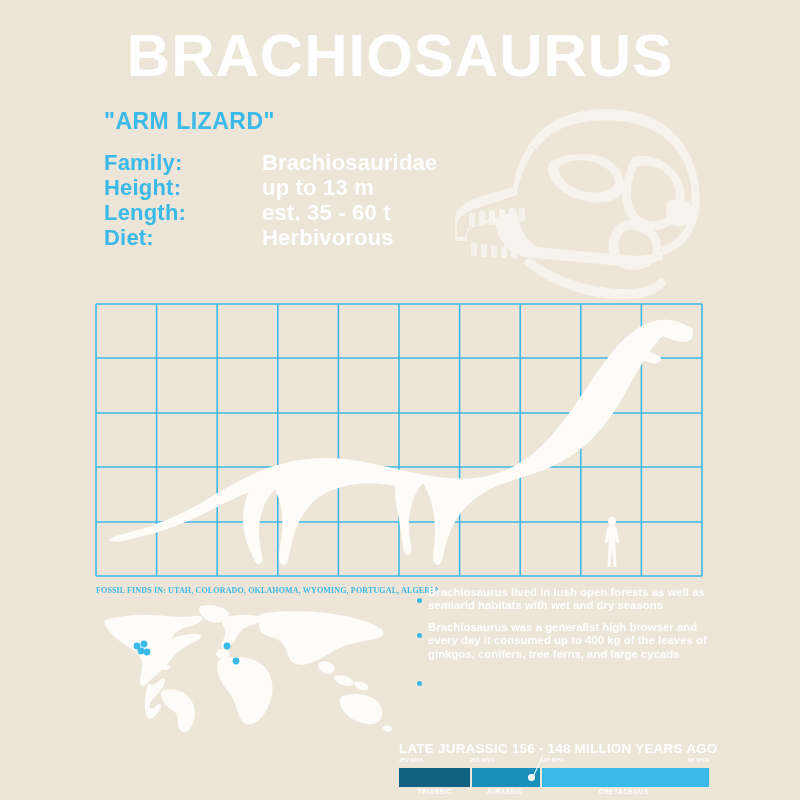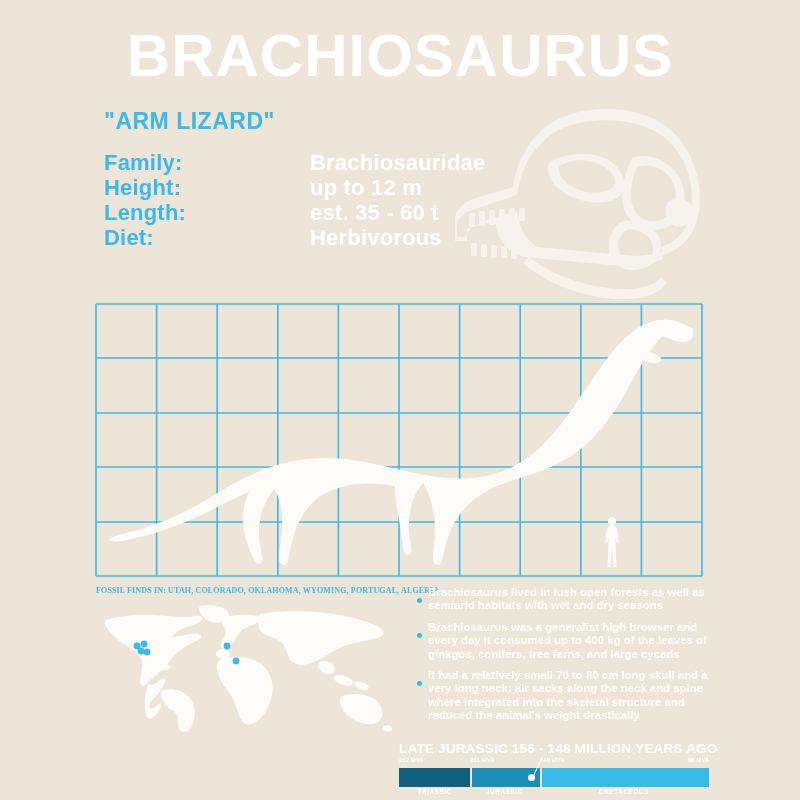--- a/index.html
+++ b/index.html
@@ -57,21 +57,20 @@
   .facts {
     position: absolute;
     left: 104px;
     top: 150px;
     font-size: 0;
   }
   .fact-row {
     display: flex;
     align-items: center;
     height: 25px;
-    gap: 48px;
   }
   .fact-label {
     width: 118px;
     font-size: 22px;
     font-weight: bold;
     color: #3bb9e8;
     letter-spacing: 0.2px;
   }
   .fact-value {
     font-size: 22px;
@@ -278,21 +277,21 @@
     </g>
   </svg>
 
   <div class="facts">
     <div class="fact-row">
       <span class="fact-label">Family:</span>
       <span class="fact-value">Brachiosauridae</span>
     </div>
     <div class="fact-row">
       <span class="fact-label">Height:</span>
-      <span class="fact-value">up to 12 m</span>
+      <span class="fact-value">up to 13 m</span>
     </div>
     <div class="fact-row">
       <span class="fact-label">Length:</span>
       <span class="fact-value">est. 35 - 60 t</span>
     </div>
     <div class="fact-row">
       <span class="fact-label">Diet:</span>
       <span class="fact-value">Herbivorous</span>
     </div>
   </div>
@@ -434,21 +433,20 @@
     <div class="bullet">
       <span class="bullet-dot"></span>
       <span>Brachiosaurus lived in lush open forests as well as semiarid habitats with wet and dry seasons</span>
     </div>
     <div class="bullet">
       <span class="bullet-dot"></span>
       <span>Brachiosaurus was a generalist high browser and every day it consumed up to 400 kg of the leaves of ginkgos, conifers, tree ferns, and large cycads</span>
     </div>
     <div class="bullet">
       <span class="bullet-dot"></span>
-      <span>It had a relatively small 70 to 80 cm long skull and a very long neck; air sacks along the neck and spine where integrated into the skeletal structure and reduced the animal's weight drastically</span>
     </div>
   </div>
 
   <div class="timeline">
     <div class="tl-title">LATE JURASSIC 156 - 148 MILLION YEARS AGO</div>
 
     <div class="tl-ticks">
       <span class="tl-tick" style="left:0;">252 MYA</span>
       <span class="tl-tick" style="left:71px;">201 MYA</span>
       <span class="tl-tick" style="left:141px;">145 MYA</span>

